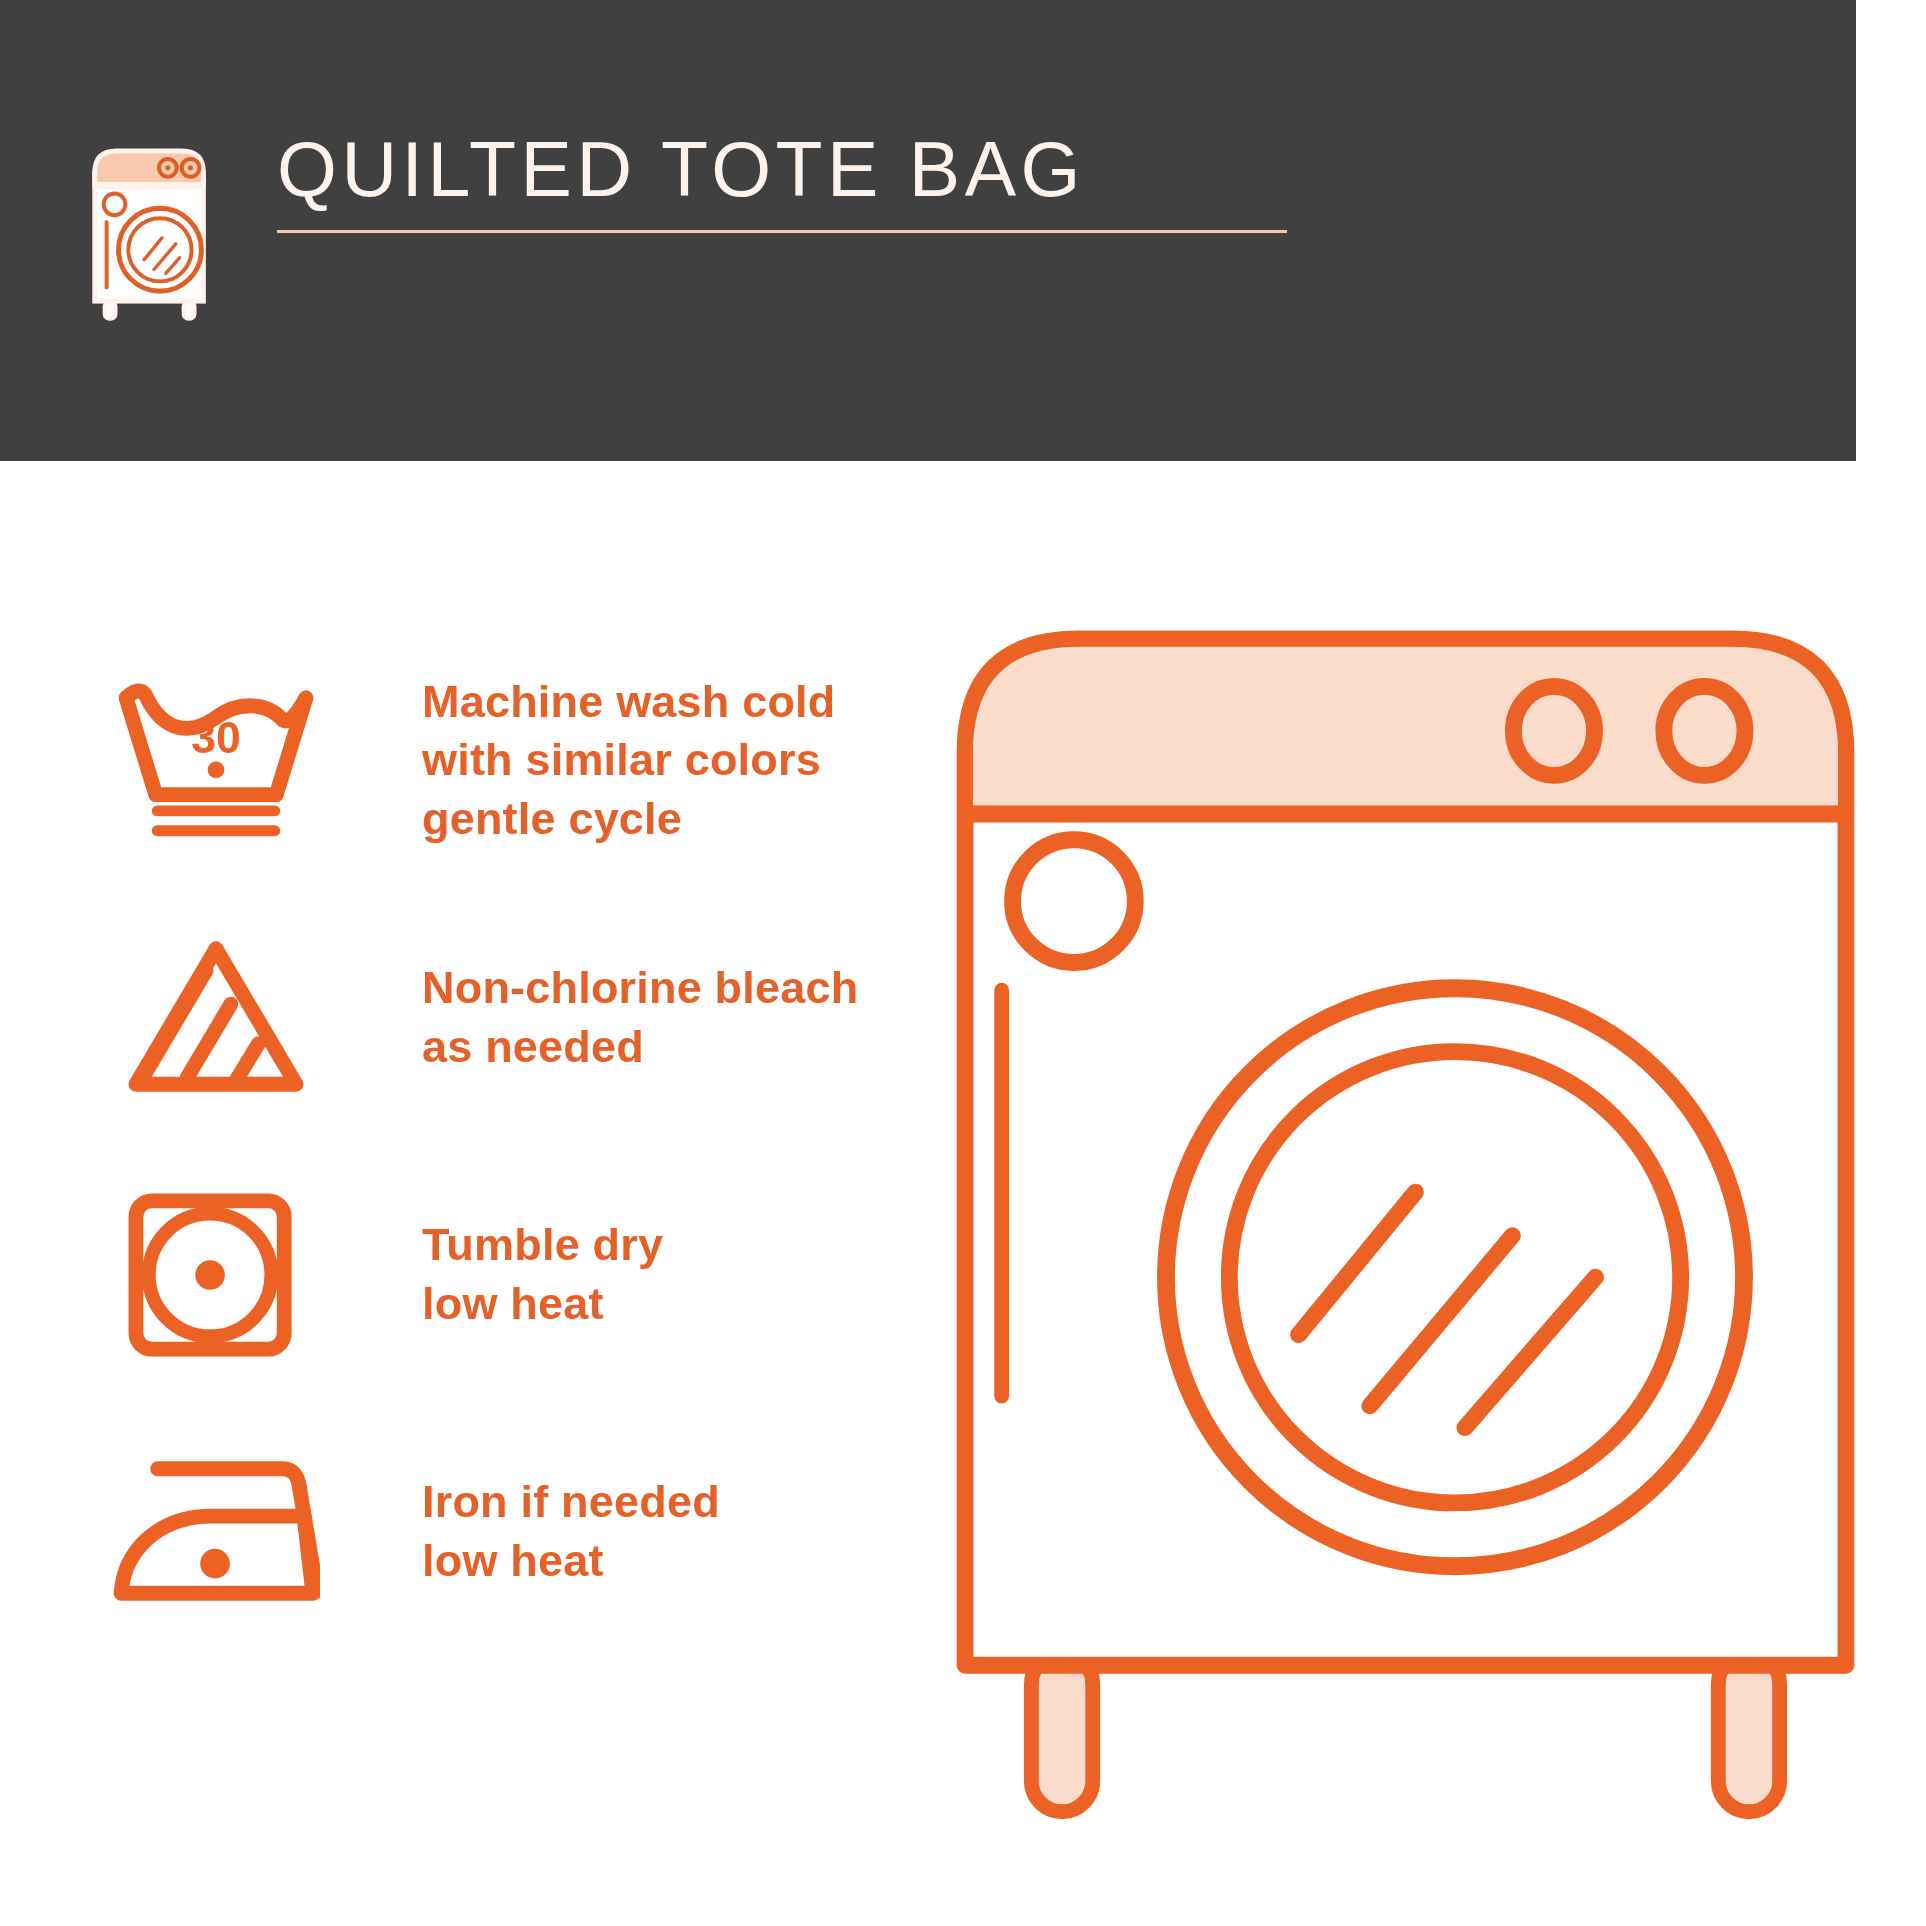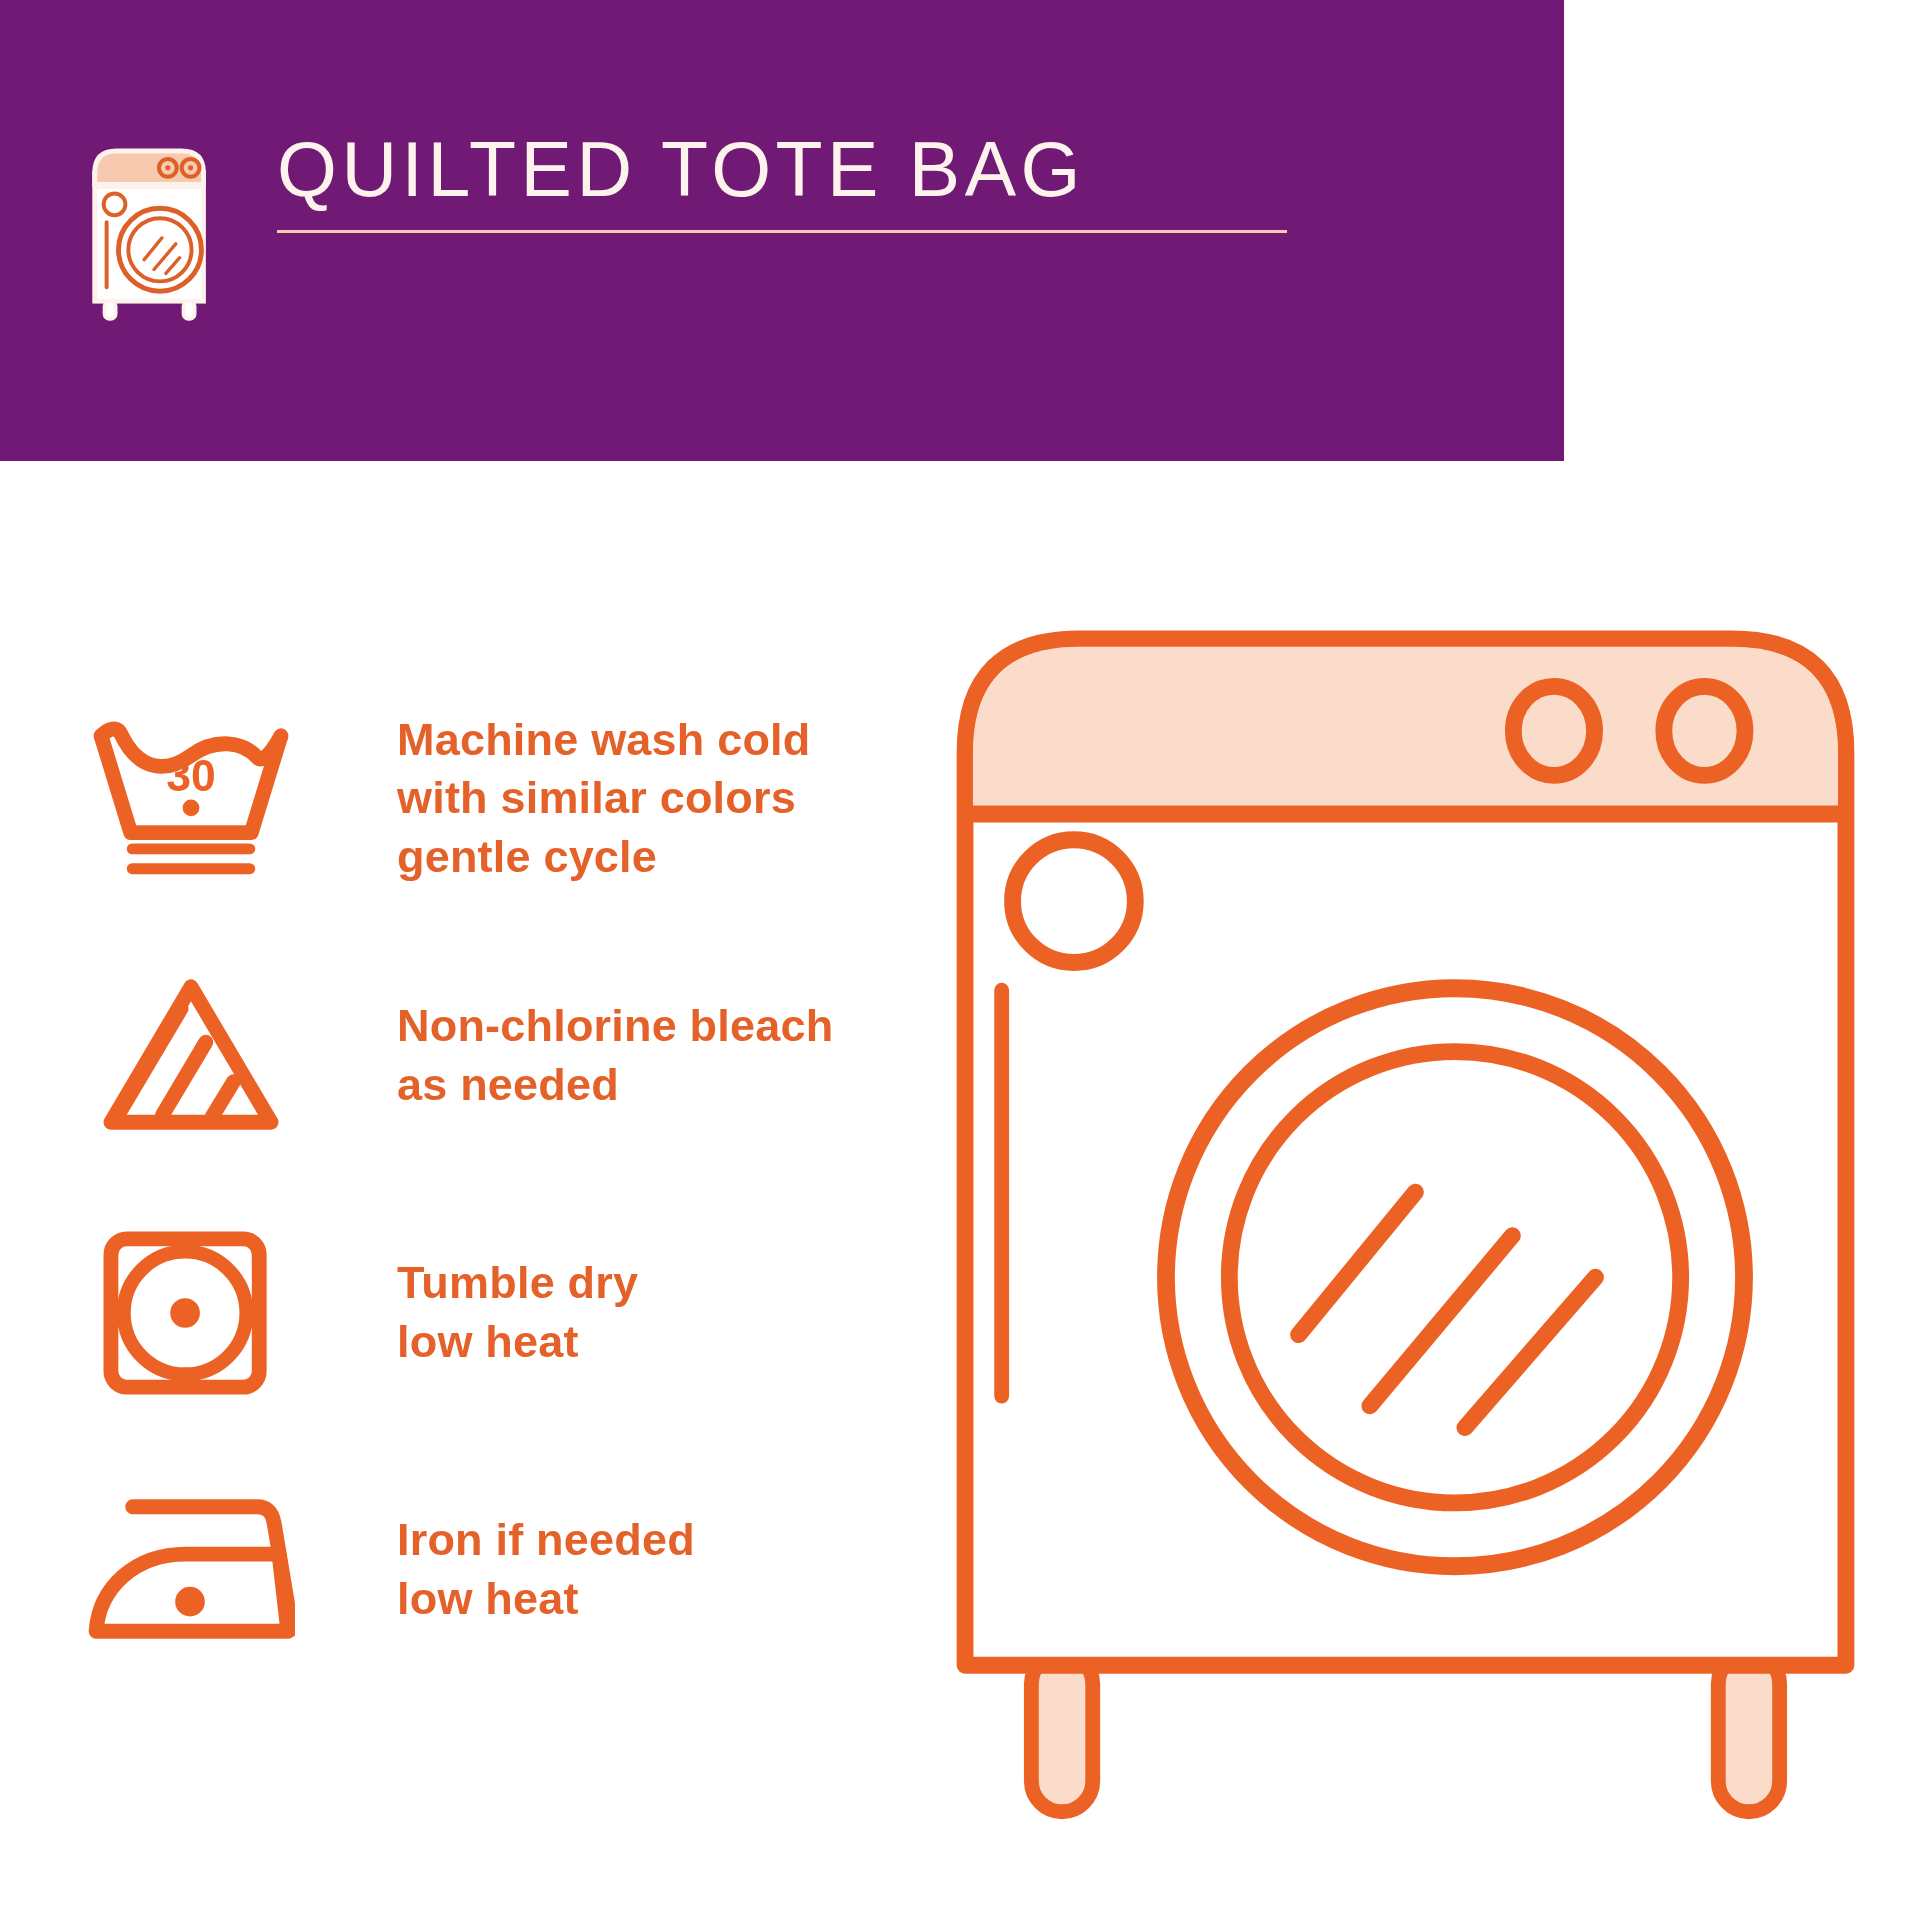--- a/index.html
+++ b/index.html
@@ -8,22 +8,22 @@
     background:#FFFFFF;
     font-family:"Liberation Sans", sans-serif;
     overflow:hidden;
     position:relative;
   }
 
   
   .header {
     position:absolute;
     left:0; top:0;
-    width:1564px; height:461px;
-    background:#701a75;
+    width:1856px; height:461px;
+    background:#404040;
   }
   .header-inner {
     position:absolute;
     left:77px; top:131px;
     display:flex;
     align-items:flex-start;
   }
   .header-icon {
     width:158px; height:188px;
     flex:0 0 158px;
@@ -54,22 +54,23 @@
     font-size:79px;
     letter-spacing:9px;
     font-weight:400;
     line-height:1.0;
     white-space:nowrap;
   }
 
   
   .care-list {
     position:absolute;
-    left:0; top:670px;
+    left:0; top:632px;
     width:941px;
+    padding-left:25px;
   }
   .care-row {
     display:flex;
     align-items:center;
     height:257px;
     padding-left:87px;
   }
   .care-row .sym {
     width:216px;
     flex:0 0 216px;

